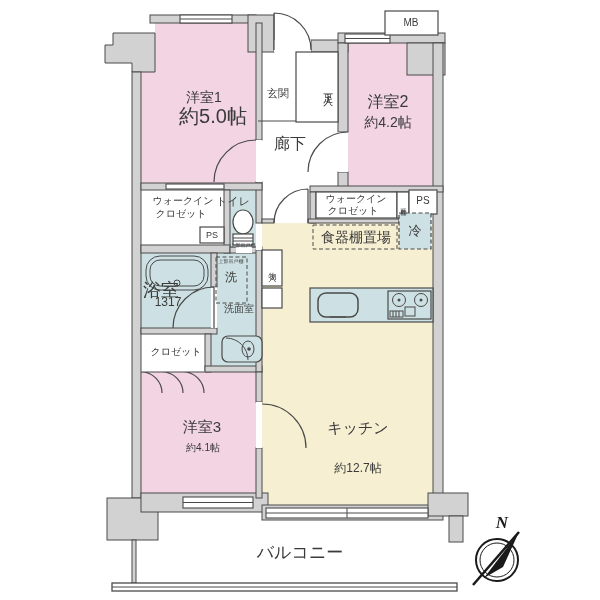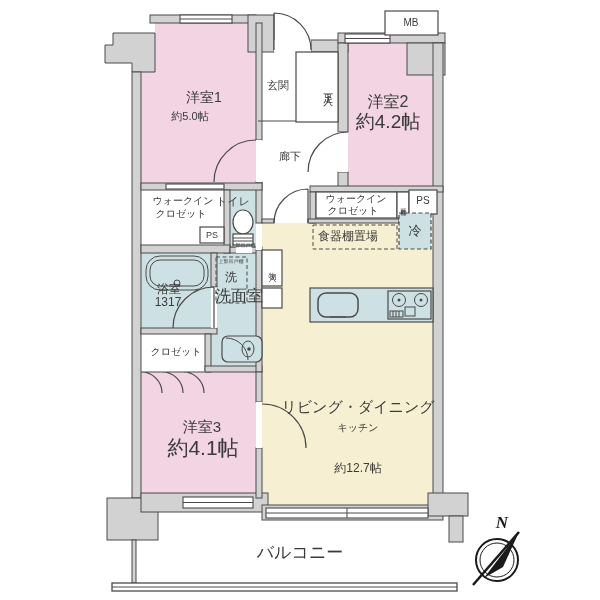--- a/index.html
+++ b/index.html
@@ -171,46 +171,45 @@
     <g>
       <circle cx="497" cy="560" r="21" fill="none" stroke="#1a1a1a" stroke-width="2"></circle>
       <circle cx="497" cy="560" r="17" fill="none" stroke="#1a1a1a" stroke-width="1"></circle>
       <line x1="473" y1="585" x2="519" y2="532" stroke="#1a1a1a" stroke-width="2.5"></line>
       <polygon points="519,532 484,578 503,567" fill="#1a1a1a"></polygon>
     </g>
   </g>
 </svg>
 
 <div class="lbl" style="left:204px;top:97px;font-size:14px">洋室1</div>
-<div class="lbl" style="left:190px;top:116px;font-size:11px">約5.0帖</div>
-<div class="lbl" style="left:278px;top:85px;font-size:11px">玄関</div>
+<div class="lbl" style="left:213px;top:116px;font-size:20px">約5.0帖</div>
+<div class="lbl" style="left:278px;top:93px;font-size:11px">玄関</div>
 <div class="lbl vert" style="left:328px;top:87px;font-size:10px">下足入</div>
-<div class="lbl" style="left:290px;top:156px;font-size:11px">廊下</div>
+<div class="lbl" style="left:290px;top:144px;font-size:16px">廊下</div>
 <div class="lbl" style="left:388px;top:102px;font-size:16px">洋室2</div>
-<div class="lbl" style="left:388px;top:122px;font-size:19px">約4.2帖</div>
+<div class="lbl" style="left:388px;top:122px;font-size:14px">約4.2帖</div>
 <div class="lbl" style="left:411px;top:23px;font-size:10px">MB</div>
 <div class="lbl" style="left:356px;top:199px;font-size:10px">ウォークイン</div>
 <div class="lbl" style="left:353px;top:211px;font-size:10px">クロゼット</div>
 <div class="lbl vert" style="left:403px;top:205px;font-size:6px">可動棚</div>
 <div class="lbl" style="left:423px;top:201px;font-size:10px">PS</div>
-<div class="lbl" style="left:348px;top:237px;font-size:12px">食器棚置場</div>
+<div class="lbl" style="left:356px;top:237px;font-size:14px">食器棚置場</div>
 <div class="lbl" style="left:415px;top:231px;font-size:13px">冷</div>
 <div class="lbl" style="left:183px;top:201px;font-size:10px">ウォークイン</div>
 <div class="lbl" style="left:181px;top:214px;font-size:10px">クロゼット</div>
 <div class="lbl" style="left:212px;top:235px;font-size:9px">PS</div>
 <div class="lbl" style="left:233px;top:201px;font-size:11px">トイレ</div>
 <div class="lbl" style="left:243px;top:246px;font-size:5px">上部吊戸棚</div>
 <div class="lbl" style="left:231px;top:262px;font-size:5px">上部吊戸棚</div>
 <div class="lbl" style="left:231px;top:278px;font-size:12px">洗</div>
-<div class="lbl" style="left:169px;top:290px;font-size:12px">浴室</div>
+<div class="lbl" style="left:161px;top:290px;font-size:18px">浴室</div>
 <div class="lbl" style="left:168px;top:303px;font-size:12px">1317</div>
-<div class="lbl" style="left:239px;top:296px;font-size:16px">洗面室</div>
+<div class="lbl" style="left:239px;top:309px;font-size:10px">洗面室</div>
 <div class="lbl vert" style="left:272px;top:267px;font-size:8px">物入</div>
 <div class="lbl" style="left:176px;top:352px;font-size:10px">クロゼット</div>
 <div class="lbl" style="left:202px;top:427px;font-size:15px">洋室3</div>
-<div class="lbl" style="left:203px;top:448px;font-size:21px">約4.1帖</div>
-<div class="lbl" style="left:358px;top:407px;font-size:15px">リビング・ダイニング</div>
-<div class="lbl" style="left:358px;top:428px;font-size:10px">キッチン</div>
+<div class="lbl" style="left:203px;top:448px;font-size:10px">約4.1帖</div>
+<div class="lbl" style="left:358px;top:428px;font-size:15px">キッチン</div>
 <div class="lbl" style="left:358px;top:469px;font-size:12px">約12.7帖</div>
 <div class="lbl" style="left:300px;top:553px;font-size:17px">バルコニー</div>
 <div class="lbl compass-n" style="left:502px;top:523px;font-size:17px;color:#1a1a1a">N</div>
 
 </div>
 
 </body></html>

